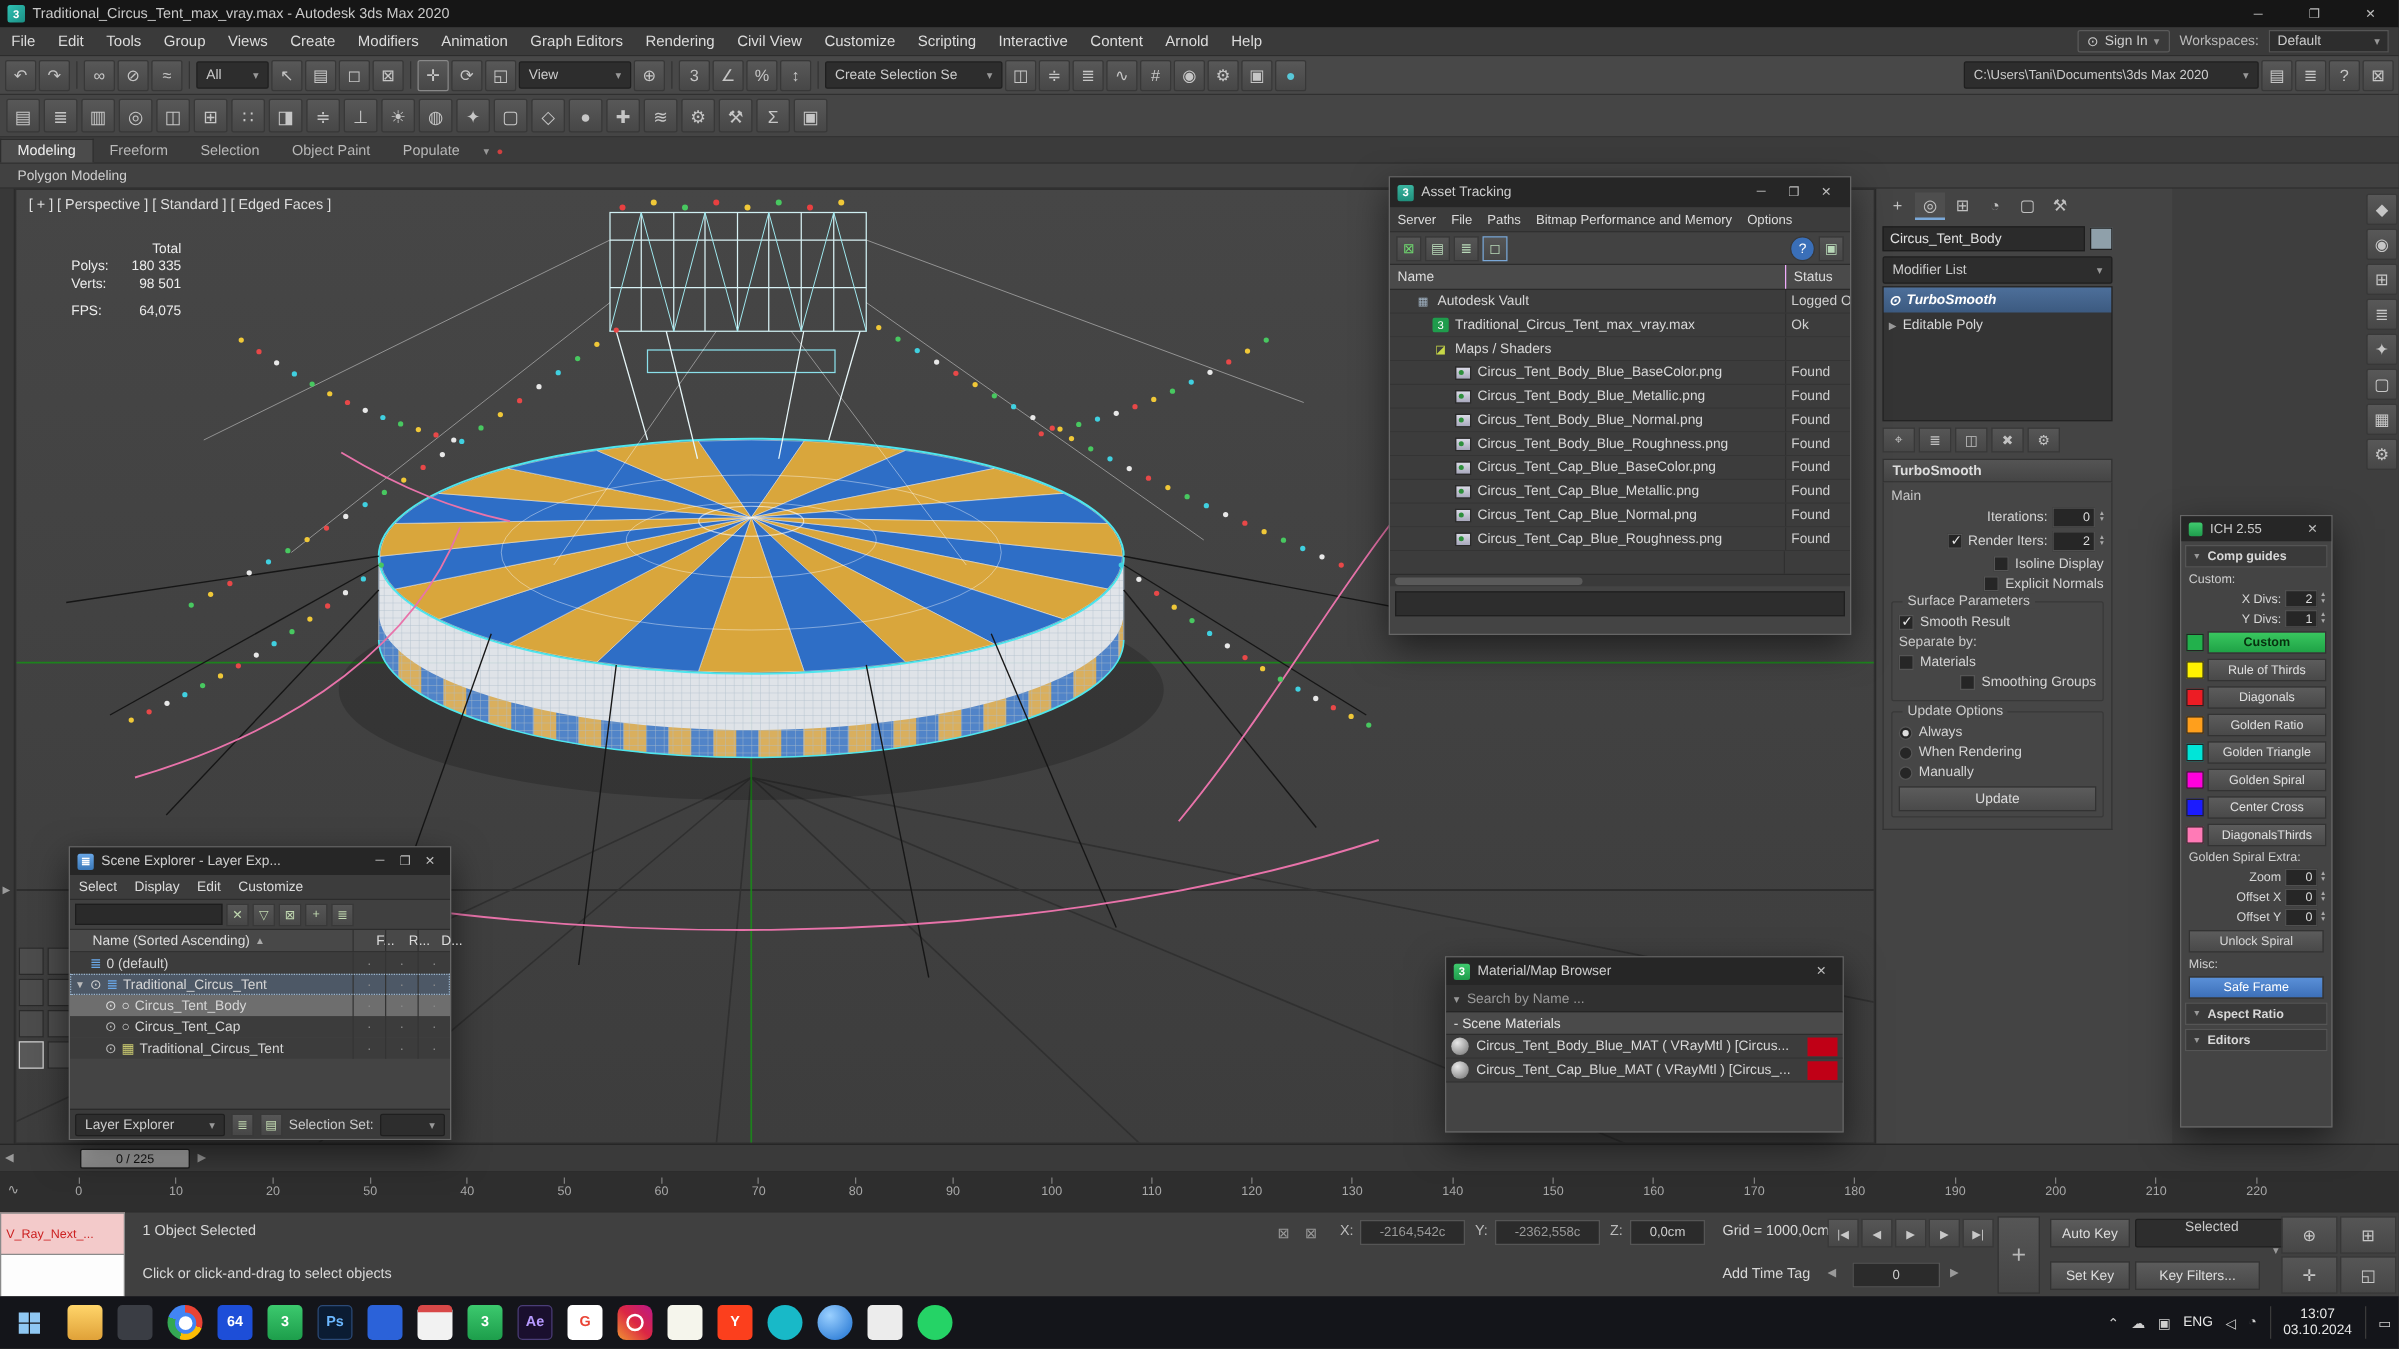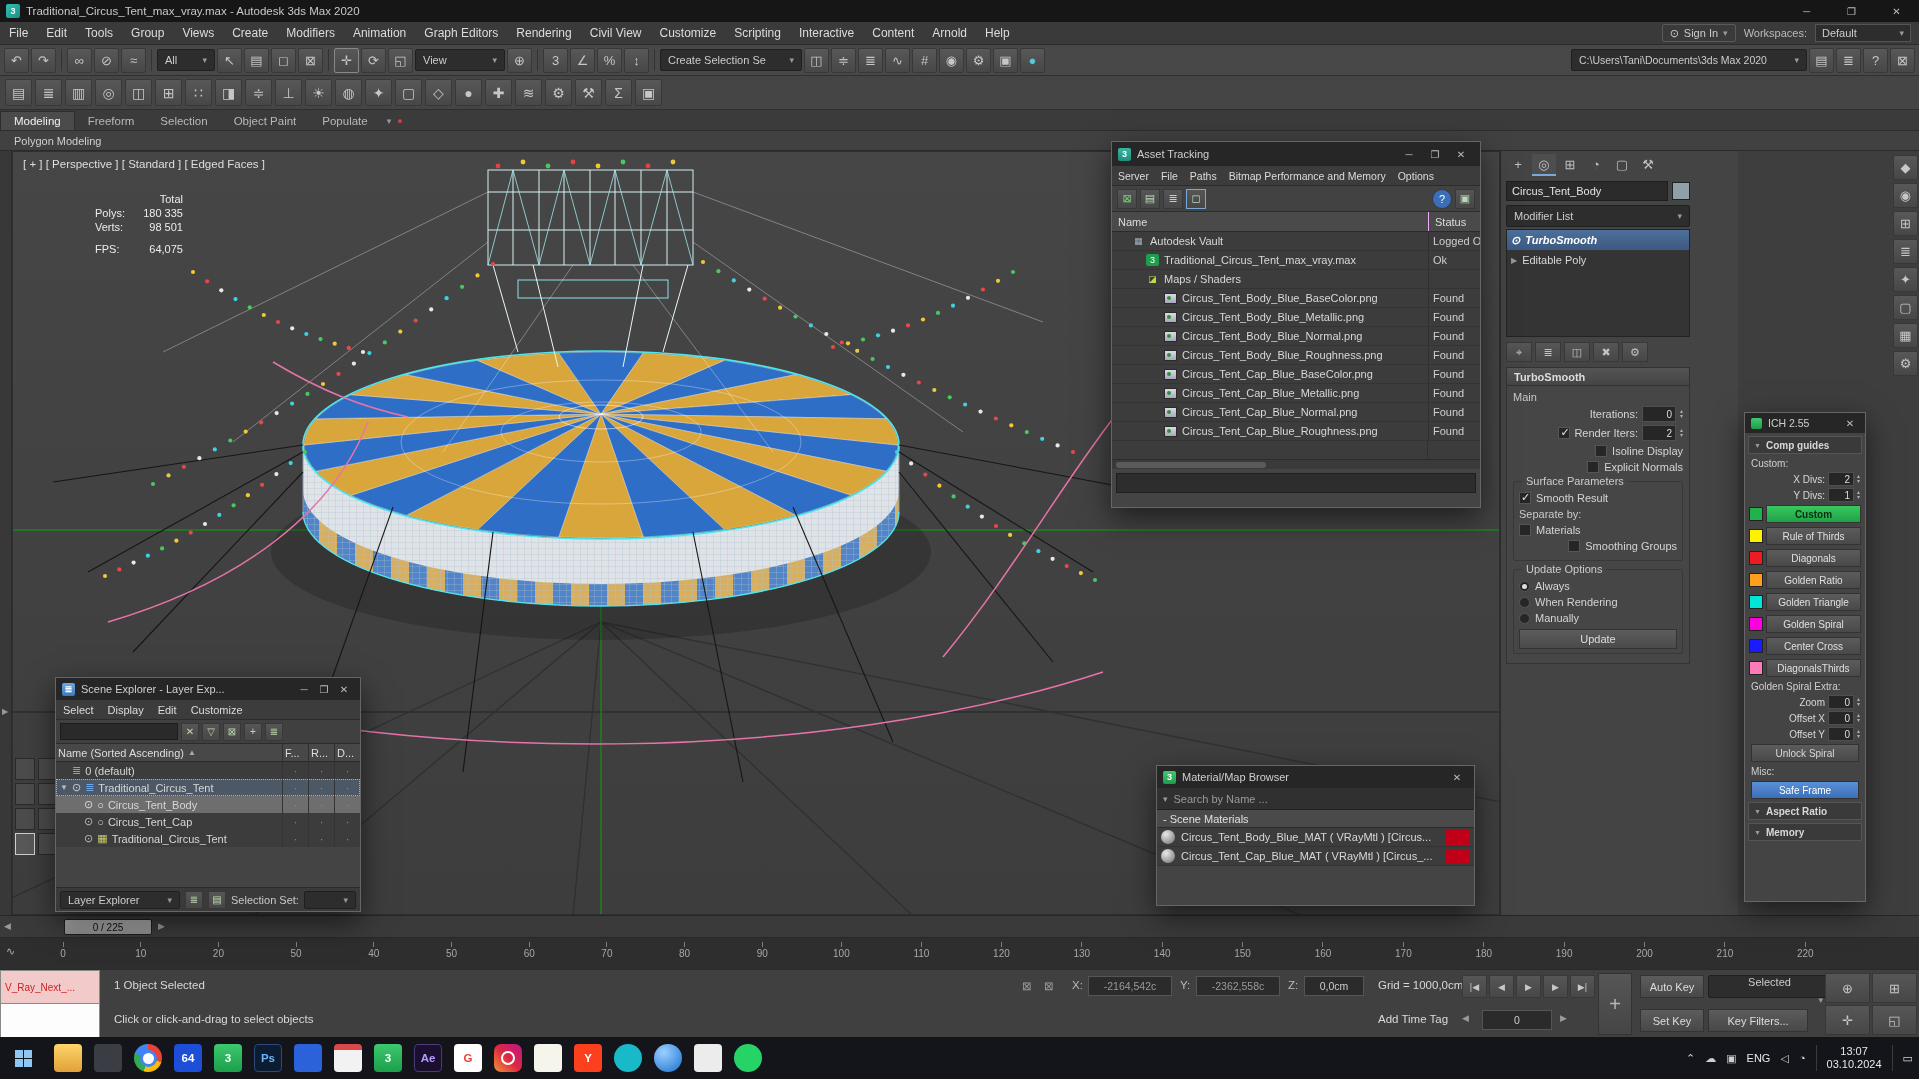--- a/index.html
+++ b/index.html
@@ -25,21 +25,21 @@
 .drop{height:22px;background:#2d2d2d;border:1px solid #1f1f1f;border-radius:2px;display:flex;align-items:center;gap:7px;padding:0 7px;color:#ccc;flex:none;}
 #ribbontabs{position:absolute;left:0;top:110px;width:1919px;height:21px;background:#3b3b3b;border-bottom:1px solid #2d2d2d;display:flex;align-items:flex-end;}
 .rtab{padding:3px 13px;color:#b8b8b8;font-size:11.5px;}
 .rtab.active{background:#4b4b4b;color:#f0f0f0;border:1px solid #2d2d2d;border-bottom:none;}
 #subbar{position:absolute;left:0;top:131px;width:1919px;height:20px;background:#414141;border-bottom:1px solid #2a2a2a;display:flex;align-items:center;padding-left:14px;color:#cfcfcf;}
 
 #main{position:absolute;left:0;top:151px;width:1919px;height:764px;background:#3e3e3e;}
 #leftstrip{position:absolute;left:0;top:0;width:12px;height:764px;background:#383838;border-right:1px solid #2b2b2b;}
 #viewport{position:absolute;left:12px;top:0;width:1488px;height:764px;background:linear-gradient(#464646,#3d3d3d);border:1px solid #2f2f2f;overflow:hidden;}
 #vp-label{position:absolute;left:10px;top:6px;color:#dedede;font-size:11.5px;z-index:3;}
-#vp-stats{position:absolute;left:42px;top:40px;z-index:3;color:#ececec;font-size:11px;line-height:14px;margin-left:38px;}
+#vp-stats{position:absolute;left:42px;top:40px;z-index:3;color:#ececec;font-size:11px;line-height:14px;}
 #vp-stats table{border-collapse:collapse;}
 #vp-stats td{padding:0 2px;}
 #vp-stats td.v{text-align:right;min-width:58px;}
 #layout-tabs{position:absolute;left:2px;top:606px;width:46px;z-index:3;display:grid;grid-template-columns:20px 20px;gap:3px;}
 .ltab{width:20px;height:22px;background:#4c4c4c;border:1px solid #2a2a2a;}
 .ltab.sel{border:1px solid #cfcfcf;background:#585858;}
 
 #cmdpanel{position:absolute;left:1500px;top:0;width:238px;height:764px;background:#444;border-left:1px solid #2b2b2b;padding:3px 5px;}
 #cp-tabs{display:flex;gap:2px;margin-bottom:5px;}
 .cptab{width:24px;height:22px;display:flex;align-items:center;justify-content:center;color:#c0c0c0;border-bottom:2px solid transparent;font-size:13px;}
@@ -84,21 +84,21 @@
 .atrow .nm{display:flex;align-items:center;gap:5px;white-space:nowrap;overflow:hidden;color:#d8d8d8;}
 .atrow .st{border-left:1px solid #303030;height:100%;display:flex;align-items:center;padding:0 4px;overflow:hidden;white-space:nowrap;color:#cfcfcf;}
 .mini{width:13px;height:12px;flex:none;display:flex;align-items:center;justify-content:center;font-size:9px;border-radius:2px;}
 .pngico{width:13px;height:11px;flex:none;background:linear-gradient(#dadae6,#a8a8bc);border:1px solid #2a2a2a;position:relative;}
 .pngico::after{content:"";position:absolute;left:2px;top:2px;width:4px;height:4px;border-radius:50%;background:#2e8f3c;}
 
 #se-search{height:24px;display:flex;align-items:center;gap:3px;padding:0 4px;background:#404040;border-bottom:1px solid #2c2c2c;}
 .sein{width:118px;height:17px;background:#2a2a2a;border:1px solid #1d1d1d;}
 .seico{width:18px;height:18px;display:flex;align-items:center;justify-content:center;background:linear-gradient(#565656,#474747);border:1px solid #383838;color:#c0d8b0;font-size:10px;}
 #se-head{height:18px;display:grid;grid-template-columns:1fr 26px 26px 26px;background:#484848;border-bottom:1px solid #2a2a2a;align-items:center;color:#ddd;}
-#se-head .hc{border-left:1px solid #303030;height:100%;display:flex;align-items:center;padding:0 2px;overflow:hidden;}
+#se-head .hc{border-left:1px solid #303030;height:100%;display:flex;align-items:center;padding:0 18px;overflow:hidden;}
 .serow{height:17px;display:grid;grid-template-columns:1fr 26px 26px 26px;align-items:center;background:#3c3c3c;}
 .serow .nm{display:flex;align-items:center;gap:4px;white-space:nowrap;overflow:hidden;color:#d6d6d6;}
 .serow .fc{color:#8a8a8a;text-align:center;border-left:1px solid #343434;height:100%;display:flex;align-items:center;justify-content:center;}
 .se-sel{background:#4d5866;outline:1px dotted #9ab4cc;outline-offset:-1px;}
 .se-obj{background:#6e6e6e;color:#fff;}
 #se-foot{position:absolute;left:0;bottom:0;width:100%;height:24px;background:#3a3a3a;border-top:1px solid #2a2a2a;display:flex;align-items:center;gap:5px;padding:0 4px;}
 
 #mb-search{height:22px;display:flex;align-items:center;gap:6px;padding:0 6px;background:#303030;border-bottom:1px solid #222;color:#9a9a9a;}
 #mb-section{height:18px;background:#4a4a4a;border-bottom:1px solid #2c2c2c;display:flex;align-items:center;padding:0 6px;color:#e0e0e0;}
 .mbrow{height:19px;display:flex;align-items:center;gap:6px;padding:0 4px;background:#3c3c3c;border-bottom:1px solid #333;}
@@ -1037,21 +1037,21 @@
     </div>
     <div class="ichbtn" data-name="unlock-spiral-button">Unlock Spiral</div>
     <div class="ichlbl" data-name="misc-label">Misc:</div>
     <div class="ichbtn blue" data-name="safe-frame-button">Safe Frame</div>
     <div class="ichhead" data-name="aspect-ratio-rollout">
       <span class="caret" data-name="expand-icon" style="font-size:7px;">▼</span>
       <span data-name="aspect-ratio-label">Aspect Ratio</span>
     </div>
     <div class="ichhead" data-name="camera-rollout">
       <span class="caret" data-name="expand-icon" style="font-size:7px;">▼</span>
-      <span data-name="camera-label">Memory</span>
+      <span data-name="camera-label">Editors</span>
     </div>
   </div>
 
   <div id="timeline" data-name="timeline">
     <div id="tslider" data-name="time-slider-track">
       <span style="position:absolute;left:4px;top:5px;color:#9a9a9a;font-size:9px;" data-name="previous-frame-icon">◀</span>
       <div id="thandle" data-name="time-slider-handle">0 / 225</div>
       <span style="position:absolute;left:158px;top:5px;color:#9a9a9a;font-size:9px;" data-name="next-frame-icon">▶</span>
     </div>
     <div id="truler" data-name="track-bar-ruler">

